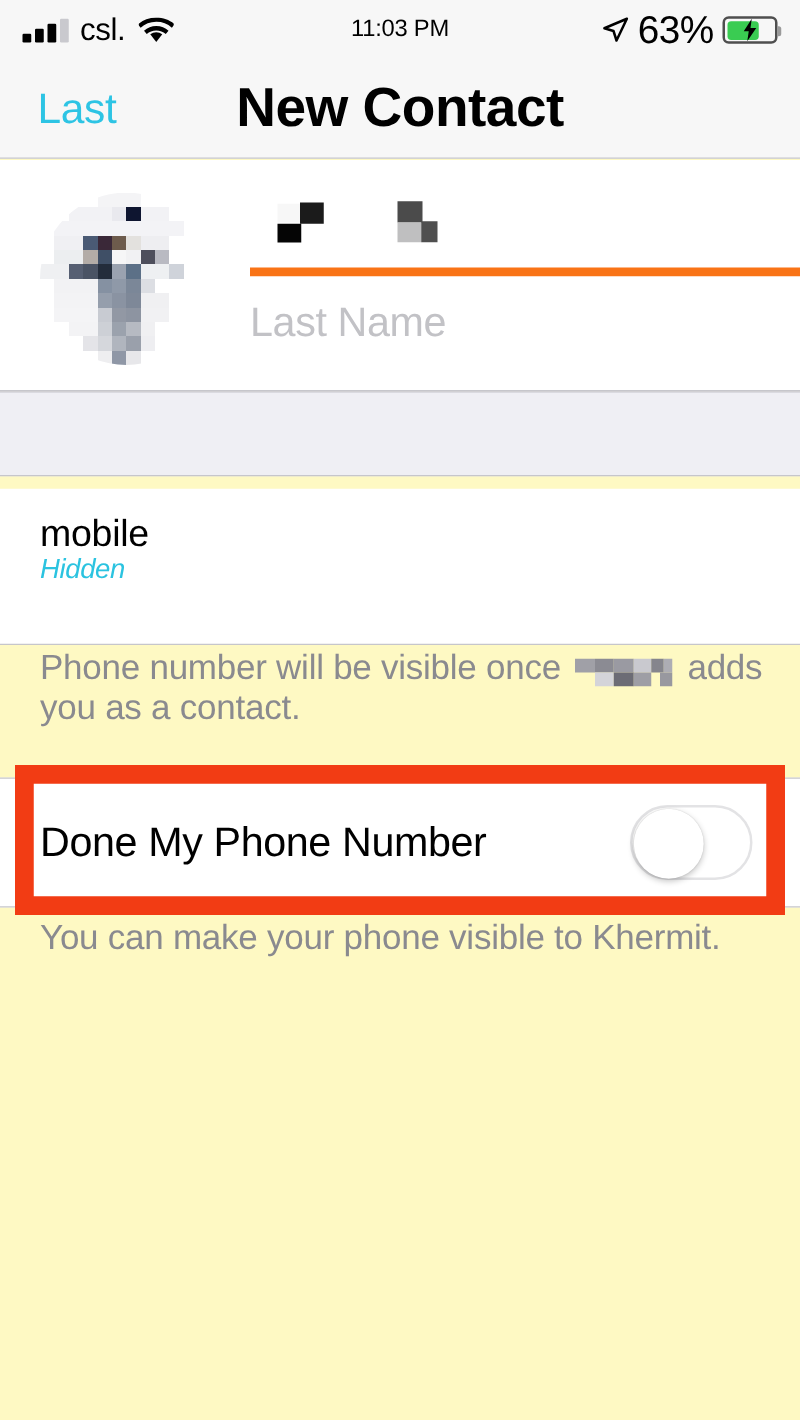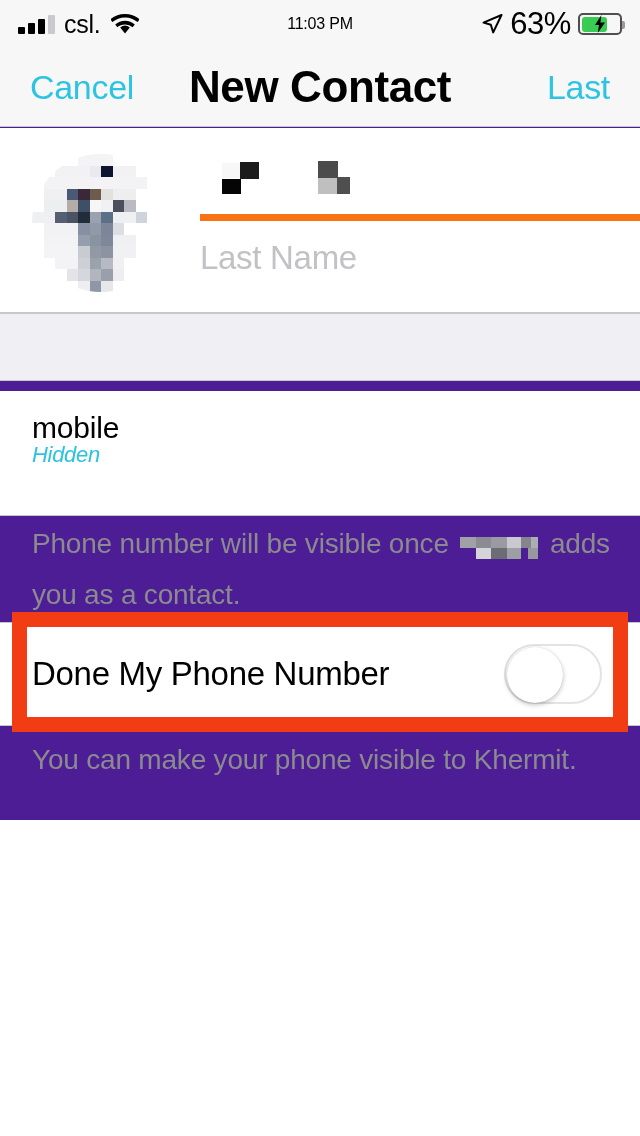--- a/index.html
+++ b/index.html
@@ -7,23 +7,23 @@
     padding: 0;
     background: #ffffff;
   }
   body {
     font-family: "Liberation Sans", sans-serif;
     -webkit-font-smoothing: antialiased;
   }
   .phone {
     position: relative;
     width: 640px;
-    height: 820px;
+    height: 1136px;
     overflow: hidden;
-    background: #4c1d95;
+    background: #fef9c3;
   }
 
   
   .status-bar {
     position: absolute;
     top: 0; left: 0;
     width: 640px;
     height: 48px;
     background: #F7F7F7;
     display: flex;
@@ -57,21 +57,21 @@
     font-size: 25px;
     color: #000;
     letter-spacing: -0.3px;
     line-height: 1;
   }
   .wifi-icon { width: 28px; height: 21px; display:block; margin-left:2px;}
   .status-center {
     position: absolute;
     left: 0; right: 0;
     text-align: center;
-    font-size: 16px;
+    font-size: 19px;
     color: #000;
     letter-spacing: -0.2px;
     pointer-events: none;
   }
   .status-right {
     margin-left: auto;
     display: flex;
     align-items: center;
     gap: 7px;
     flex: 0 0 auto;
@@ -231,21 +231,21 @@
     letter-spacing: -0.3px;
     font-style: italic;
   }
 
   .footnote {
     position: absolute;
     left: 32px;
     right: 28px;
     font-size: 28px;
     color: #8A8A8F;
-    line-height: 51px;
+    line-height: 32px;
     letter-spacing: -0.2px;
   }
   #foot1 { top: 518px; }
 
   .toggle-section {
     position: absolute;
     top: 622px; left: 0;
     width: 640px;
     height: 104px;
     background: #fff;
@@ -329,21 +329,20 @@
       <span class="battery">
         <span class="fill" style="width: 63%;"></span>
         <svg class="bolt" viewBox="0 0 14 18">
           <path d="M8.4 0 L2 10 h4 l-1.2 8 L12 7.4 H7.4 Z" fill="#000"></path>
         </svg>
       </span>
     </div>
   </div>
 
   <div class="nav-bar">
-    <button class="nav-btn" style="color: rgb(45, 196, 228);">Cancel</button>
     <div class="nav-title">New Contact</div>
     <button class="nav-btn" style="color: rgb(45, 196, 228);">Last</button>
   </div>
 
   <div class="photo-section">
     <div class="avatar">
       <svg viewBox="0 0 12 12" preserveAspectRatio="none" shape-rendering="crispEdges">
         <rect width="12" height="12" fill="#ffffff"></rect>
         <rect x="4" y="0" width="3" height="1" fill="#f4f4f6"></rect>
         <rect x="2" y="1" width="7" height="1" fill="#f2f2f5"></rect>

